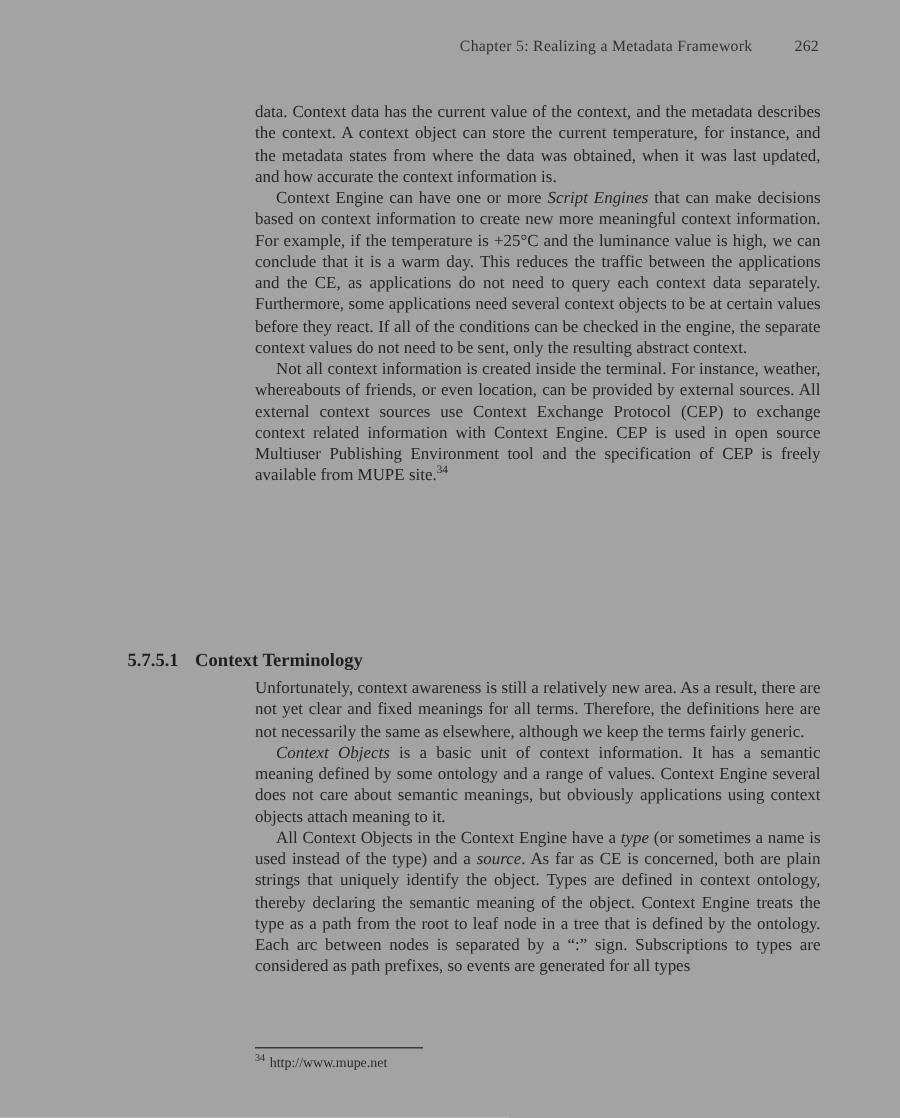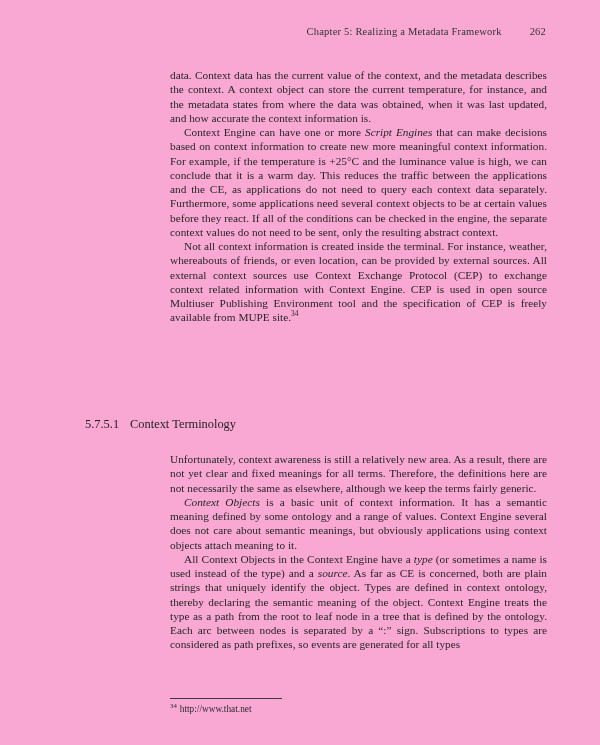--- a/index.html
+++ b/index.html
@@ -4,21 +4,21 @@
 <style>
   * { box-sizing: border-box; }
   html, body { margin: 0; padding: 0; }
   body { background: #e9e9e9; }
 
   .page {
     position: relative;
     width: 600px;
     height: 745px;
     margin: 0 auto;
-    background: #f9a8d4;
+    background: #a3a3a3;
     font-family: "Liberation Serif", serif;
     color: #262626;
     overflow: hidden;
   }
 
   .running-header {
     position: absolute;
     top: 26px;
     left: 0;
     right: 54px;
@@ -49,24 +49,24 @@
 
   sup.fnref {
     font-size: 7.5px;
     vertical-align: super;
     line-height: 0;
   }
 
   .section-heading {
     position: absolute;
     left: 85px;
-    top: 417px;
+    top: 433px;
     margin: 0;
     font-size: 12.4px;
-    font-weight: normal;
+    font-weight: bold;
     color: #1f1f1f;
     white-space: nowrap;
   }
   .section-heading .num { margin-right: 11px; }
 
   .footnote {
     position: absolute;
     left: 170px;
     top: 698px;
     width: 377px;
@@ -108,17 +108,17 @@
 
   <div class="text-col" id="body2">
       <p class="para"><span>Unfortunately, context awareness is still a relatively new area. As a result, there are not yet clear and fixed meanings for all terms. Therefore, the definitions here are not necessarily the same as elsewhere, although we keep the terms fairly generic.</span></p>
       <p class="para indent"><i>Context Objects</i><span> is a basic unit of context information. It has a semantic meaning defined by some ontology and a range of values. Context Engine several does not care about semantic meanings, but obviously applications using context objects attach meaning to it.</span></p>
       <p class="para indent"><span>All Context Objects in the Context Engine have a </span><i>type</i><span> (or sometimes a name is used instead of the type) and a </span><i>source</i><span>. As far as CE is concerned, both are plain strings that uniquely identify the object. Types are defined in context ontology, thereby declaring the semantic meaning of the object. Context Engine treats the type as a path from the root to leaf node in a tree that is defined by the ontology. Each arc between nodes is separated by a “:” sign. Subscriptions to types are considered as path prefixes, so events are generated for all types</span></p>
     </div>
 
   <div class="footnote">
     <div class="footnote-rule"></div>
     <div>
-      <sup>34</sup><span>http://www.that.net</span>
+      <sup>34</sup><span>http://www.mupe.net</span>
     </div>
   </div>
 
 </div>
 
 </body></html>

